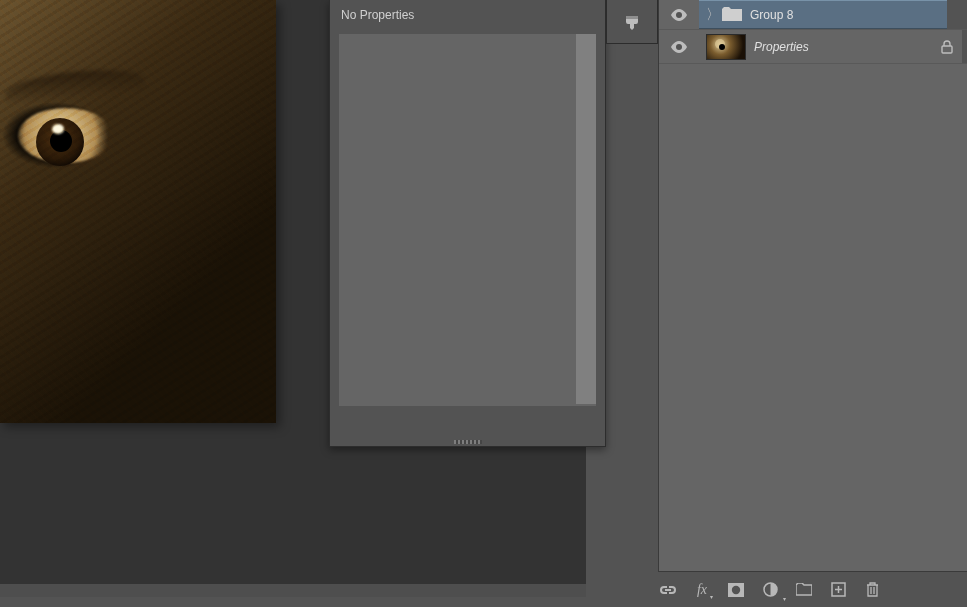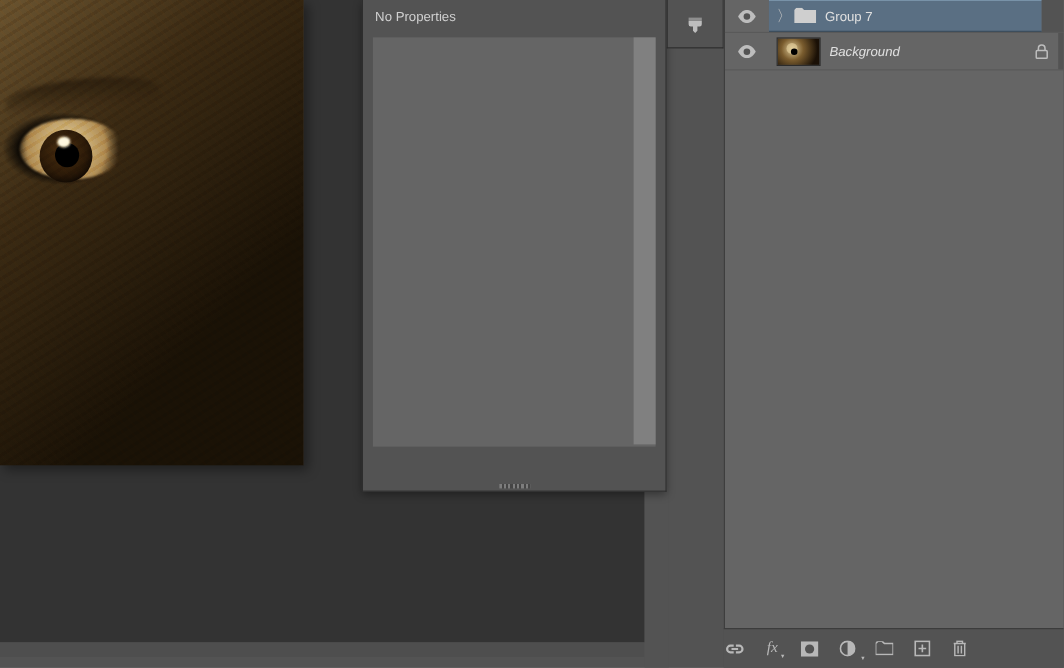--- a/index.html
+++ b/index.html
@@ -103,35 +103,35 @@
               <circle cx="9" cy="6" r="3" fill="#535353"></circle>
             </svg>
         </div>
         <div class="layer-content selected">
           <span class="expand-caret">〉</span>
           <span class="folder-icon-wrap">
             <svg width="20" height="15" viewBox="0 0 20 15">
                 <path d="M0 2 l2 -2 h5 l2 2 h11 v12 h-20 z" fill="#cfcfcf"></path>
               </svg>
           </span>
-          <span class="layer-name">Group 7</span>
+          <span class="layer-name">Group 8</span>
         </div>
         <div style="width:20px;background:#535353;height:100%"></div>
       </div>
 
       <div class="layer-row tall">
         <div class="vis-col">
           <svg width="18" height="12" viewBox="0 0 18 12">
               <path d="M9 0 C4 0 1 6 1 6 s3 6 8 6 8-6 8-6 S14 0 9 0z" fill="#bdbdbd"></path>
               <circle cx="9" cy="6" r="3" fill="#535353"></circle>
             </svg>
         </div>
         <div class="layer-content">
           <div class="thumb"></div>
-          <span class="layer-name italic">Background</span>
+          <span class="layer-name italic">Properties</span>
           <div style="flex:1"></div>
         </div>
         <div class="lock-col">
           <svg width="12" height="14" viewBox="0 0 12 14">
               <rect x="1" y="6" width="10" height="7" rx="1" fill="none" stroke="#bdbdbd" stroke-width="1.4"></rect>
               <path d="M3 6 v-2 a3 3 0 0 1 6 0 v2" fill="none" stroke="#bdbdbd" stroke-width="1.4"></path>
             </svg>
         </div>
         <div style="width:5px;background:#535353;height:100%"></div>
       </div>

